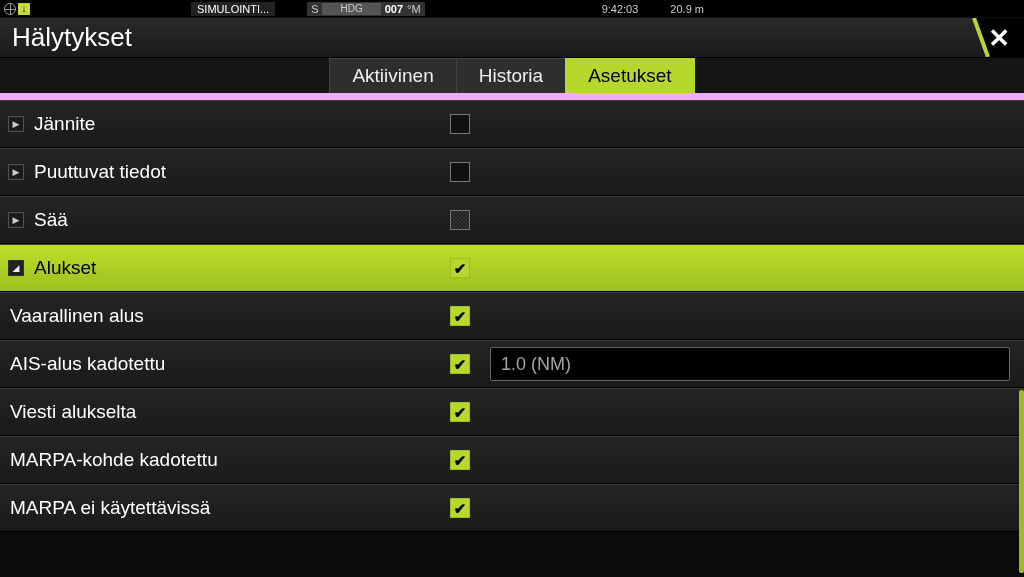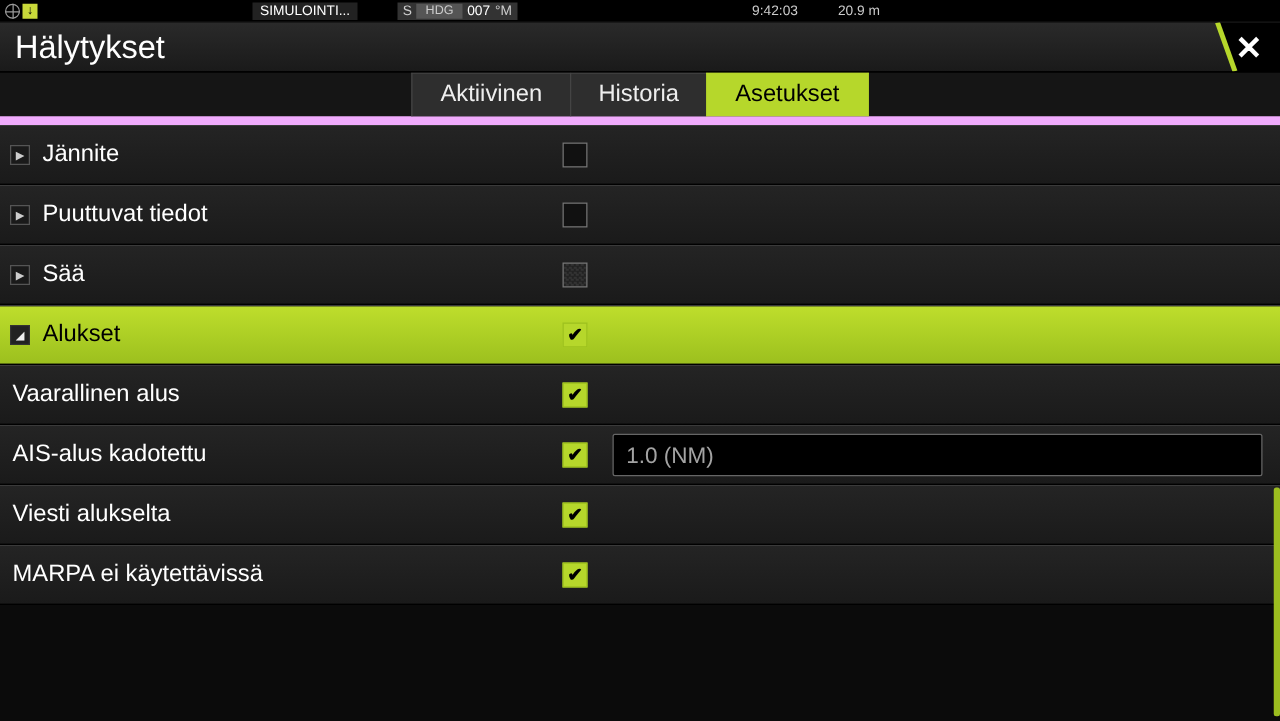--- a/index.html
+++ b/index.html
@@ -17,21 +17,21 @@
   }
   .status-icons { display: flex; gap: 2px; align-items: center; }
   .globe-icon { width: 12px; height: 12px; border: 1px solid #999; border-radius: 50%; position: relative; }
   .globe-icon::before { content: ""; position: absolute; left: 5px; top: -1px; width: 1px; height: 12px; background: #999; }
   .globe-icon::after { content: ""; position: absolute; top: 5px; left: -1px; height: 1px; width: 12px; background: #999; }
   .dl-icon { width: 12px; height: 12px; display: flex; align-items: center; justify-content: center; background: #c9d93a; color: #000; font-size: 10px; line-height: 1; }
   .status-spacer { flex: 1; }
   .status-block { margin: 0 16px; }
   .status-sim { background: #222; padding: 1px 6px; color: #fff; }
   .status-hdg { background: #333; padding: 1px 4px; display: flex; gap: 4px; }
-  .hdglabel { background: #555; padding: 0 7px; font-size: 10px; }
+  .hdglabel { background: #555; padding: 0 18px; font-size: 10px; }
   
   .titlebar {
     height: 40px;
     background: linear-gradient(#2a2a2a, #1a1a1a);
     display: flex;
     align-items: center;
     padding: 0 12px;
     position: relative;
     border-bottom: 1px solid #000;
   }
@@ -174,21 +174,21 @@
 <div class="statusbar">
   <div class="status-icons">
     <span class="globe-icon"></span>
     <span class="dl-icon">↓</span>
   </div>
   <div class="status-spacer"></div>
   <div class="status-sim status-block">SIMULOINTI...</div>
   <div class="status-hdg status-block">
     <span>S</span>
     <span class="hdglabel">HDG</span>
-    <span style="font-weight:normal;color:#fff;">007</span>
+    <span style="font-weight:bold;color:#fff;">007</span>
     <span>°M</span>
   </div>
   <div class="status-spacer"></div>
   <div class="status-block">9:42:03</div>
   <div class="status-block">20.9 m</div>
   <div style="width:300px"></div>
 </div>
 
 <div class="titlebar">
   <span class="titlebar-title">Hälytykset</span>
@@ -256,20 +256,26 @@
     </div>
   </div>
 
   <div class="row child">
     <div class="label">Viesti alukselta</div>
     <div class="controls">
       <div class="checkbox checked"></div>
     </div>
   </div>
 
+  <div class="row child">
+    <div class="label">MARPA-kohde kadotettu</div>
+    <div class="controls">
+      <div class="checkbox checked"></div>
+    </div>
+  </div>
 
   <div class="row child">
     <div class="label">MARPA ei käytettävissä</div>
     <div class="controls">
       <div class="checkbox checked"></div>
     </div>
   </div>
 
   <div class="scroll-indicator"></div>
 </div>

